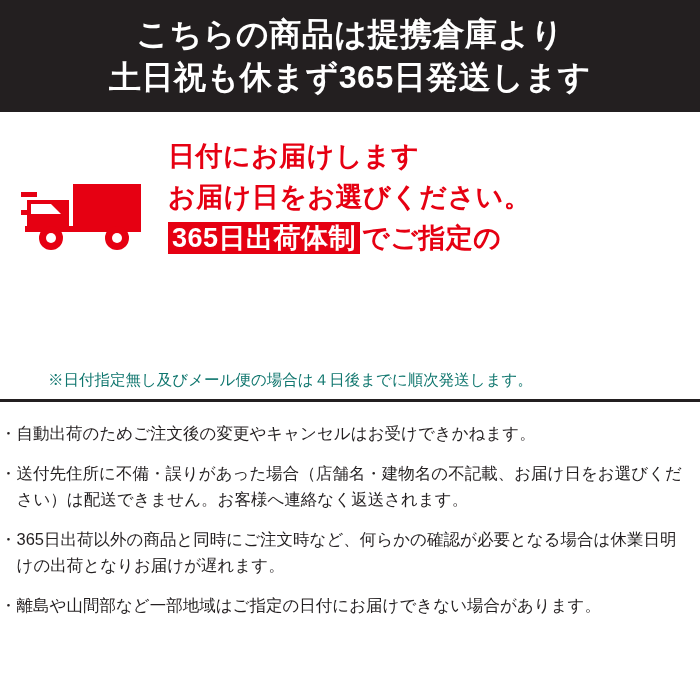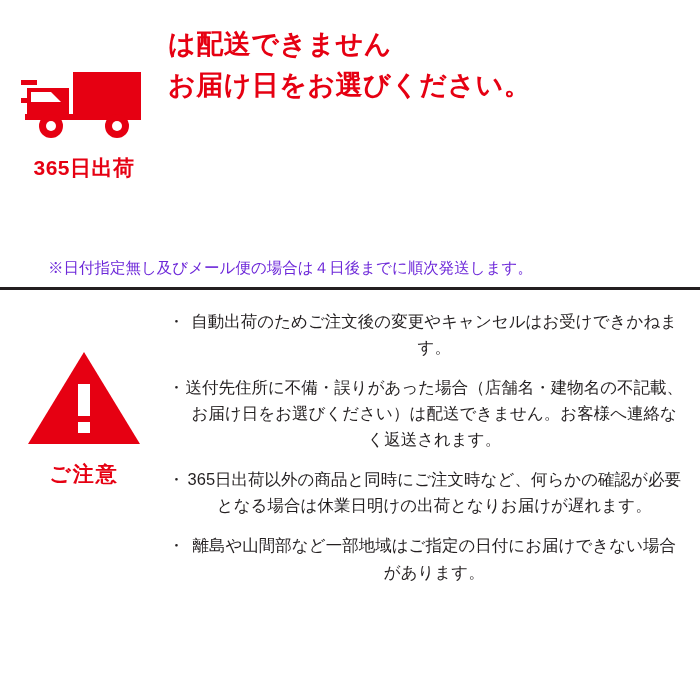--- a/index.html
+++ b/index.html
@@ -90,21 +90,21 @@
     letter-spacing: 0.5px;
     white-space: nowrap;
   }
   .redline .hl {
     background: #e60012;
     color: #ffffff;
     padding: 1px 4px;
     margin-right: 2px;
   }
   .note {
-    color: #6d28d9;
+    color: #0f766e;
     font-size: 15.5px;
     line-height: 1.4;
     padding: 10px 18px 8px 48px;
     white-space: nowrap;
   }
 
   
   .caution {
     flex: 1 1 auto;
     display: flex;
@@ -143,28 +143,31 @@
     line-height: 1.58;
     margin-bottom: 14px;
   }
   .bullet {
     flex: 0 0 14px;
     font-size: 16.5px;
     line-height: 1.58;
   }
   .caution-text {
     flex: 1 1 auto;
-    text-align: center;
   }
 </style>
 </head>
 <body>
 
 <div class="banner">
 
+  <div class="header">
+    <div class="line">こちらの商品は提携倉庫より</div>
+    <div class="line">土日祝も休まず365日発送します</div>
+  </div>
 
   <div class="middle">
     <div class="middle-body">
 
       <div class="truck-block">
         <span>
           <svg class="truck-svg" width="126" height="86" viewBox="0 0 126 86" xmlns="http://www.w3.org/2000/svg">
 
             <rect x="52" y="14" width="68" height="42" fill="#e60012"></rect>
 
@@ -175,59 +178,49 @@
 
             <circle cx="30" cy="68" r="12" fill="#e60012"></circle>
             <circle cx="30" cy="68" r="5" fill="#ffffff"></circle>
             <circle cx="96" cy="68" r="12" fill="#e60012"></circle>
             <circle cx="96" cy="68" r="5" fill="#ffffff"></circle>
 
             <rect x="0" y="22" width="16" height="5" fill="#e60012"></rect>
             <rect x="0" y="40" width="10" height="5" fill="#e60012"></rect>
           </svg>
         </span>
-        <div class="truck-label">365日出荷</div>
       </div>
 
       <div class="middle-text">
-        <div class="redline">は配送できません</div>
+        <div class="redline">日付にお届けします</div>
         <div class="redline">お届け日をお選びください。</div>
+        <div class="redline"><span class="hl">365日出荷体制</span><span>でご指定の</span></div>
       </div>
 
     </div>
     <div class="note">※日付指定無し及びメール便の場合は４日後までに順次発送します。</div>
   </div>
 
   <div class="caution">
 
-    <div class="caution-mark">
-      <span>
-        <svg width="118" height="100" viewBox="0 0 118 100" xmlns="http://www.w3.org/2000/svg">
-          <path d="M59 4 L115 96 L3 96 Z" fill="#e60012"></path>
-          <rect x="53" y="36" width="12" height="32" fill="#ffffff"></rect>
-          <rect x="53" y="74" width="12" height="11" fill="#ffffff"></rect>
-        </svg>
-      </span>
-      <div class="caution-label">ご注意</div>
+
+    <div class="caution-list">
+      <div class="caution-item">
+        <span class="bullet">・</span>
+        <span class="caution-text">自動出荷のためご注文後の変更やキャンセルはお受けできかねます。</span>
+      </div>
+      <div class="caution-item">
+        <span class="bullet">・</span>
+        <span class="caution-text">送付先住所に不備・誤りがあった場合（店舗名・建物名の不記載、お届け日をお選びください）は配送できません。お客様へ連絡なく返送されます。</span>
+      </div>
+      <div class="caution-item">
+        <span class="bullet">・</span>
+        <span class="caution-text">365日出荷以外の商品と同時にご注文時など、何らかの確認が必要となる場合は休業日明けの出荷となりお届けが遅れます。</span>
+      </div>
+      <div class="caution-item">
+        <span class="bullet">・</span>
+        <span class="caution-text">離島や山間部など一部地域はご指定の日付にお届けできない場合があります。</span>
+      </div>
     </div>
 
-    <div class="caution-list">
-      <div class="caution-item">
-        <span class="bullet">・</span>
-        <span class="caution-text">自動出荷のためご注文後の変更やキャンセルはお受けできかねます。</span>
-      </div>
-      <div class="caution-item">
-        <span class="bullet">・</span>
-        <span class="caution-text">送付先住所に不備・誤りがあった場合（店舗名・建物名の不記載、お届け日をお選びください）は配送できません。お客様へ連絡なく返送されます。</span>
-      </div>
-      <div class="caution-item">
-        <span class="bullet">・</span>
-        <span class="caution-text">365日出荷以外の商品と同時にご注文時など、何らかの確認が必要となる場合は休業日明けの出荷となりお届けが遅れます。</span>
-      </div>
-      <div class="caution-item">
-        <span class="bullet">・</span>
-        <span class="caution-text">離島や山間部など一部地域はご指定の日付にお届けできない場合があります。</span>
-      </div>
-    </div>
-
   </div>
 
 </div>
 
 </body></html>

